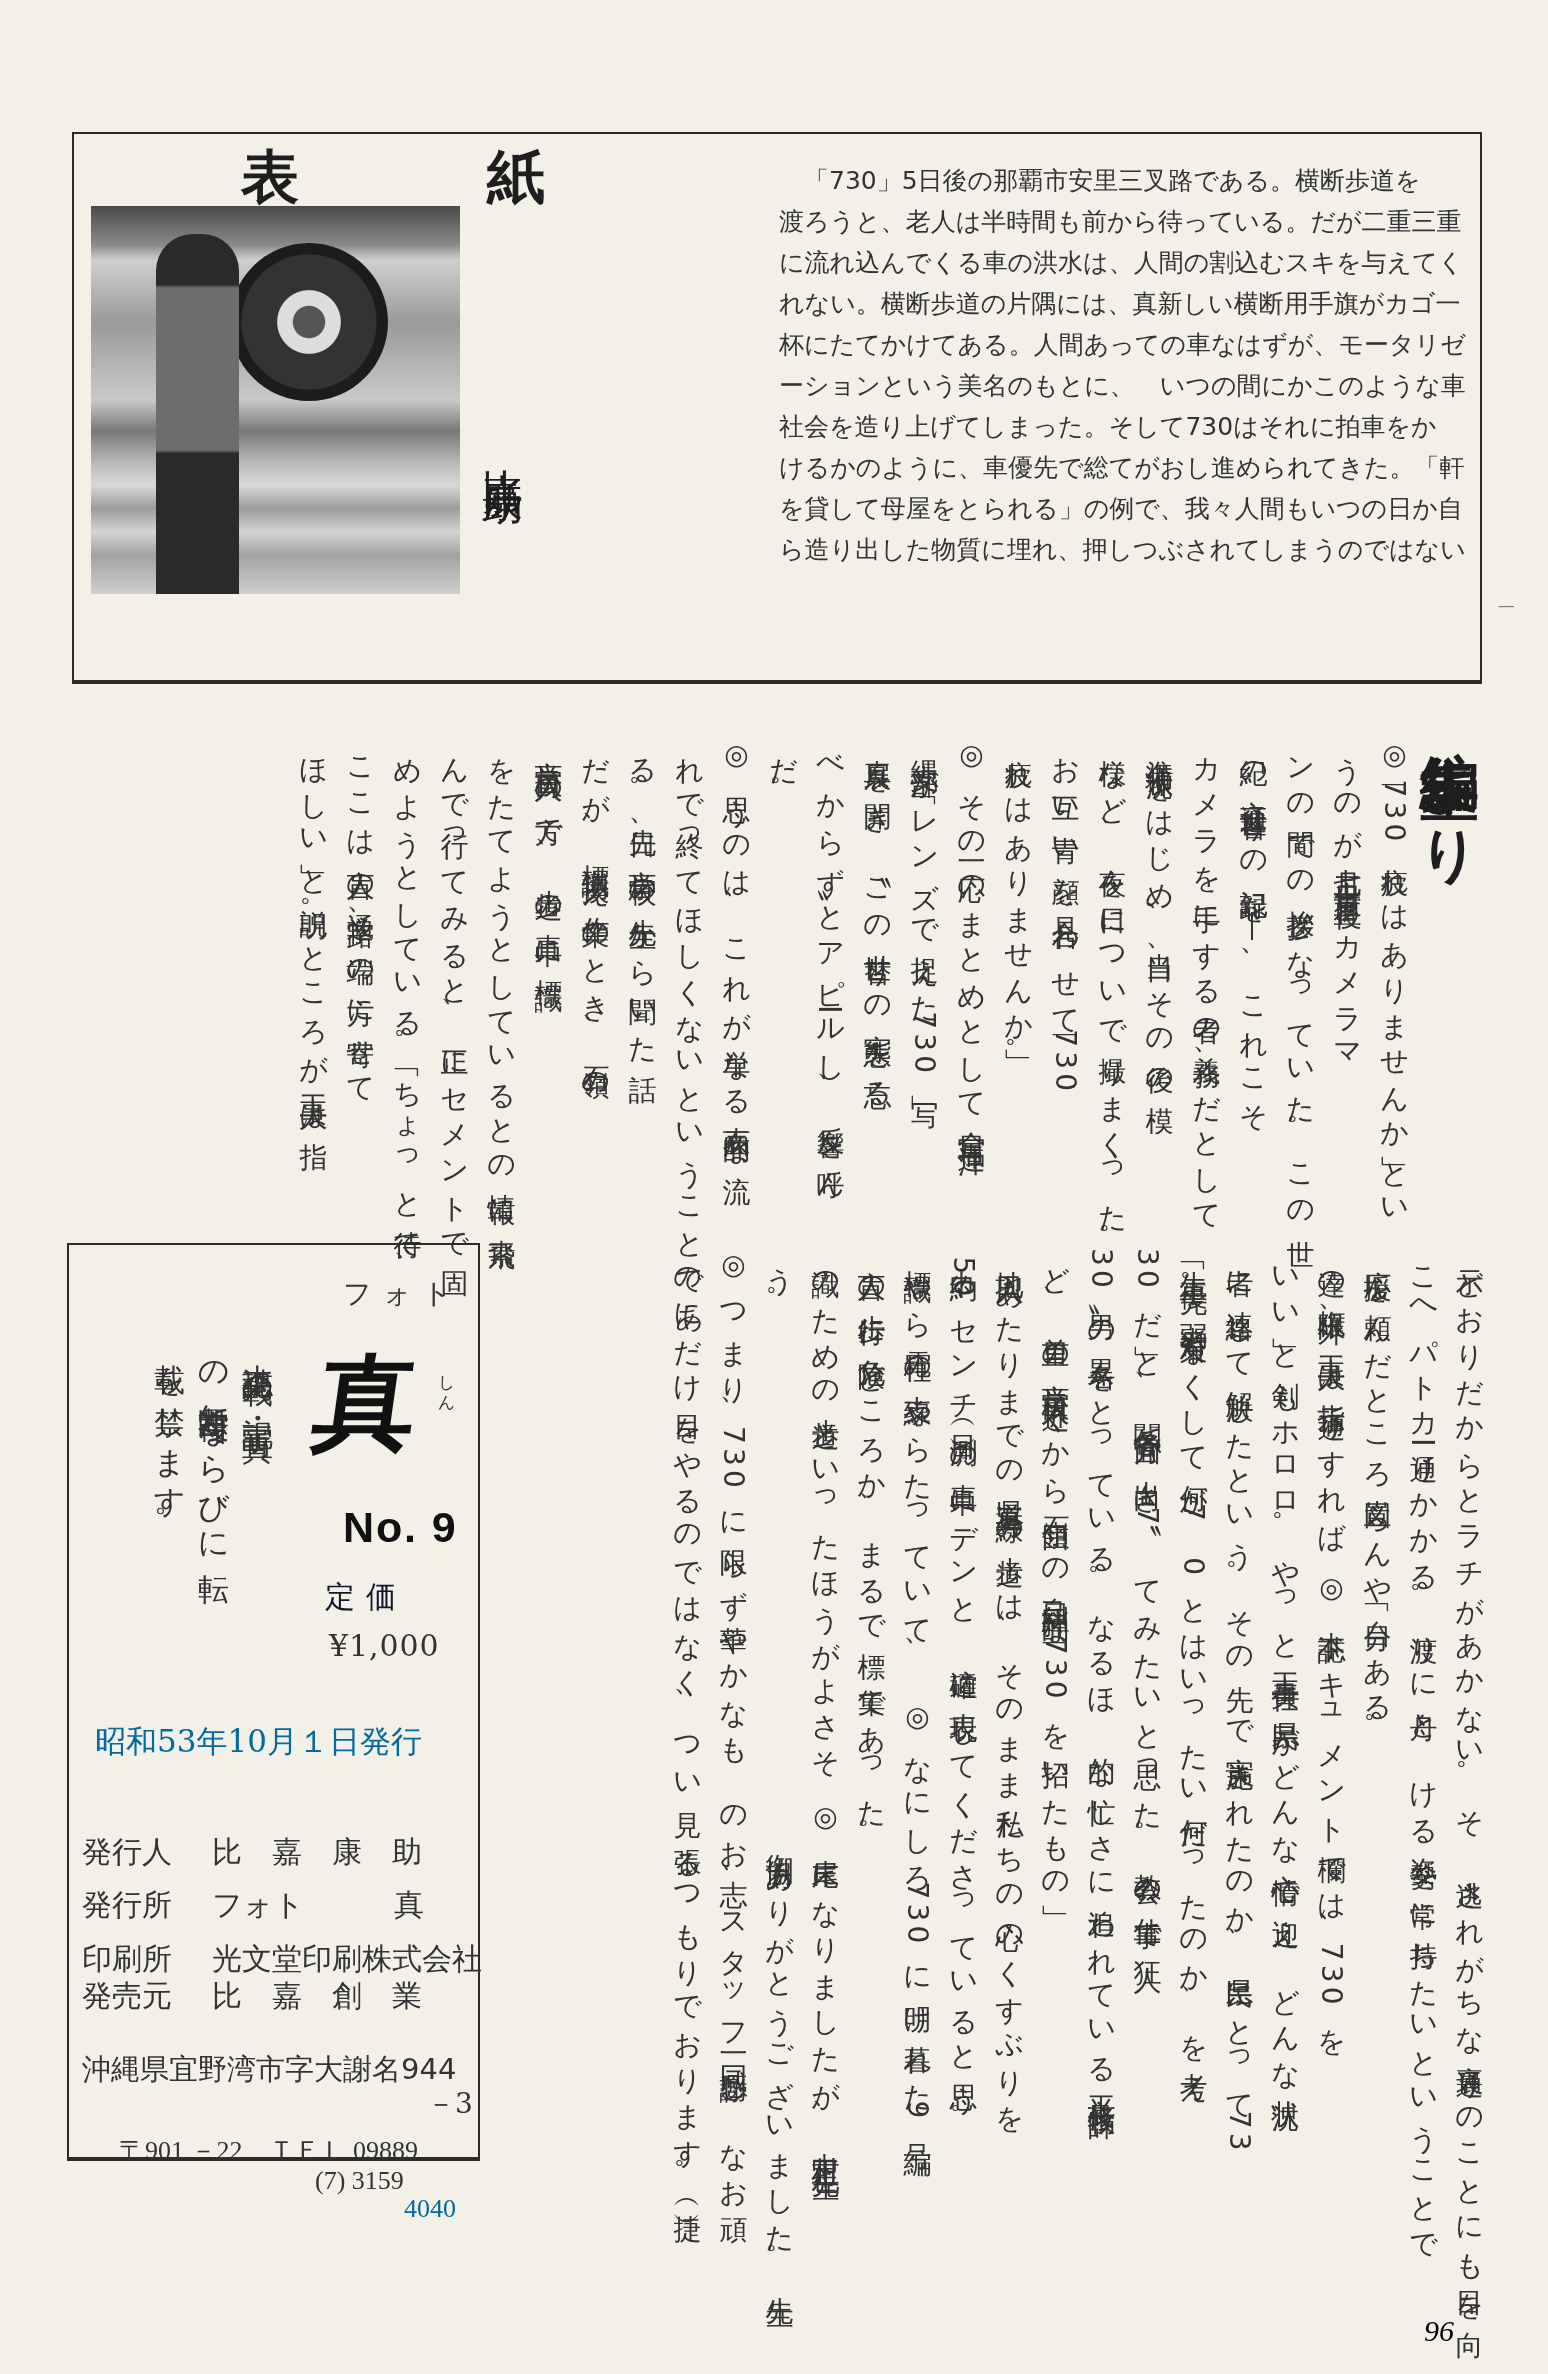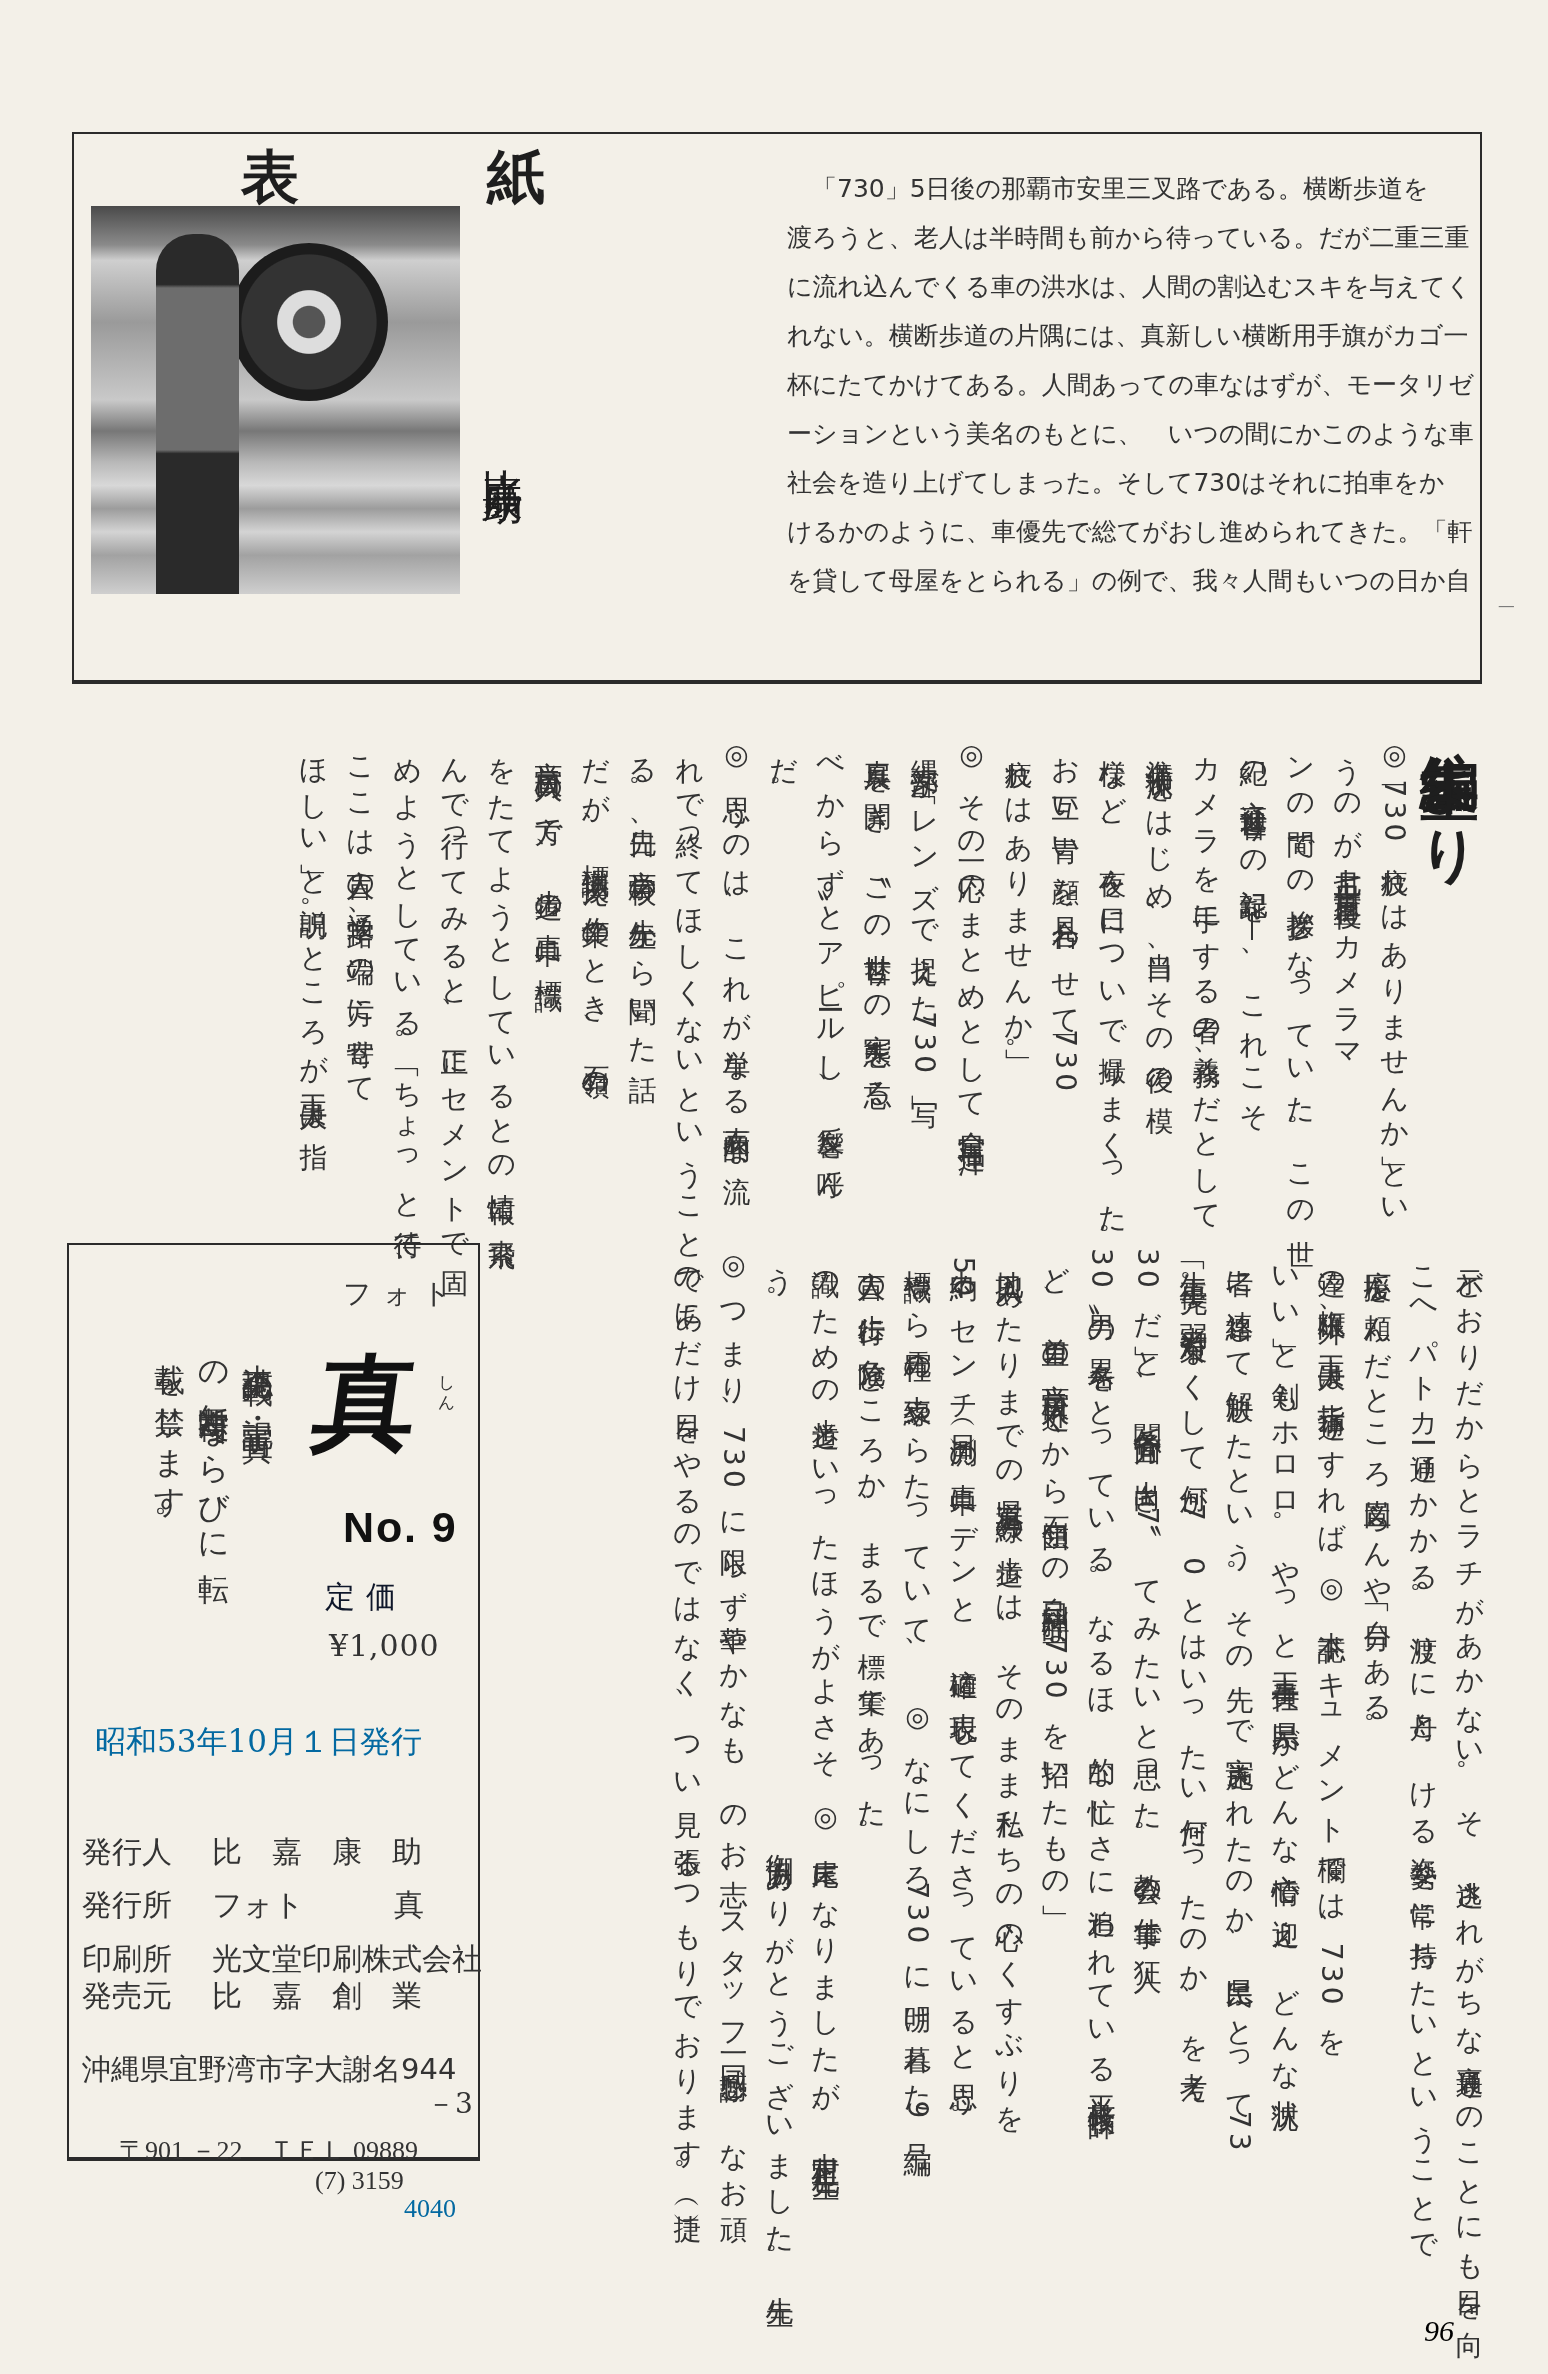--- a/index.html
+++ b/index.html
@@ -8,21 +8,21 @@
   .abs{position:absolute;}
   
   #cover-box{left:72px;top:132px;width:1410px;height:552px;border:2.8px solid #2b2b2b;border-bottom-width:4.6px;box-sizing:border-box;}
   #cover-title{left:241px;top:139px;font-size:58px;letter-spacing:65px;font-weight:bold;color:#1e1e1e;text-align:center;}
   #cover-photo{left:91px;top:206px;width:369px;height:388px;overflow:hidden;
      background:linear-gradient(180deg,#4a4a4a 0%,#8a8a8a 10%,#cfcfcf 14%,#9a9a9a 30%,#c9c9c9 50%,#777 58%,#b8b8b8 66%,#d8d8d8 72%,#9c9c9c 78%,#d4d4d4 84%,#a2a2a2 90%,#cfcfcf 100%);}
   #cover-photo .wheel{position:absolute;left:139px;top:37px;width:158px;height:158px;border-radius:50%;background:radial-gradient(circle,#555 0 14%,#ddd 15% 28%,#333 29% 60%,#1c1c1c 61%);}
   #cover-photo .person{position:absolute;left:65px;top:28px;width:83px;height:360px;background:linear-gradient(180deg,#2a2a2a 0 14%,#6d6d6d 15% 60%,#2a2a2a 61%);border-radius:37px 37px 0 0;}
   #cover-credit{left:482px;top:436px;writing-mode:vertical-rl;font-size:41px;line-height:1;color:#1e1e1e;letter-spacing:5.6px;}
   #cover-text{left:779px;top:160px;width:686px;font-size:25px;line-height:41px;color:#333;font-family:"DejaVu Sans","Liberation Sans",sans-serif;}
-  #cover-text p{margin:8px;white-space:nowrap;}
+  #cover-text p{margin:0;white-space:nowrap;}
 
   
   .vcol{position:absolute;writing-mode:vertical-rl;font-size:28px;line-height:47px;letter-spacing:4.2px;
         font-family:"DejaVu Sans","Liberation Sans",sans-serif;color:#333;white-space:nowrap;}
   #notes-title{left:1410px;top:705px;writing-mode:vertical-rl;font-size:59px;letter-spacing:3.7px;font-weight:bold;color:#1e1e1e;
         font-family:"DejaVu Serif","Liberation Serif",serif;}
   #notes-upper{right:130px;top:738px;height:482px;}
   #notes-lower{right:56px;top:1248px;height:937px;}
 
   
@@ -61,20 +61,21 @@
 <div id="cover-text" class="abs">
   <p>　「730」5日後の那覇市安里三叉路である。横断歩道を</p>
   <p>渡ろうと、老人は半時間も前から待っている。だが二重三重</p>
   <p>に流れ込んでくる車の洪水は、人間の割込むスキを与えてく</p>
   <p>れない。横断歩道の片隅には、真新しい横断用手旗がカゴ一</p>
   <p>杯にたてかけてある。人間あっての車なはずが、モータリゼ</p>
   <p>ーションという美名のもとに、　いつの間にかこのような車</p>
   <p>社会を造り上げてしまった。そして730はそれに拍車をか</p>
   <p>けるかのように、車優先で総てがおし進められてきた。「軒</p>
   <p>を貸して母屋をとられる」の例で、我々人間もいつの日か自</p>
+  <p>ら造り出した物質に埋れ、押しつぶされてしまうのではない</p>
 </div>
 <div id="corner-mark" class="abs">—</div>
 
 <div id="notes-title" class="abs">編集室より</div>
 <div id="notes-upper" class="vcol">
   <span>◎「730疲れはありませんか」とい</span><br>
   <span>うのが七月三十日直前直後、カメラマ</span><br>
   <span>ンの間での挨拶となっていた。この世</span><br>
   <span>紀の交通世替りの記録を―、これこそ</span><br>
   <span>カメラを手にする者の義務、だとして</span><br>

